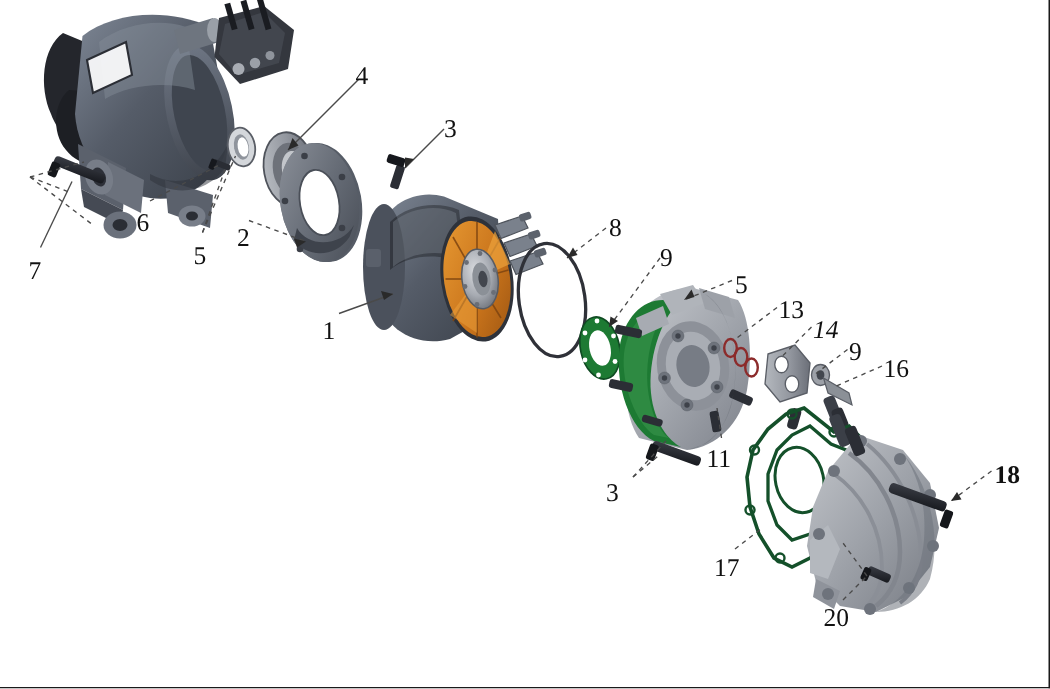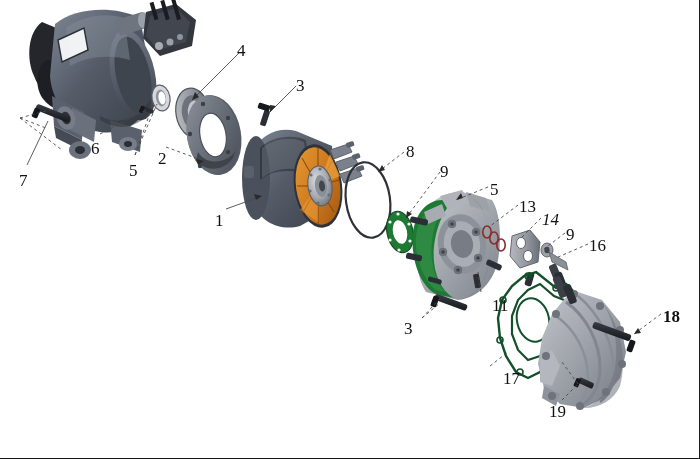--- a/index.html
+++ b/index.html
@@ -420,23 +420,23 @@
   <span class="callout" style="left:215px;top:212px;">1</span>
   <span class="callout" style="left:158px;top:150px;">2</span>
   <span class="callout" style="left:296px;top:77px;">3</span>
   <span class="callout" style="left:237px;top:42px;">4</span>
   <span class="callout" style="left:129px;top:162px;">5</span>
   <span class="callout" style="left:91px;top:140px;">6</span>
   <span class="callout" style="left:19px;top:172px;">7</span>
   <span class="callout" style="left:406px;top:143px;">8</span>
   <span class="callout" style="left:440px;top:163px;">9</span>
   <span class="callout" style="left:404px;top:320px;">3</span>
-  <span class="callout" style="left:492px;top:297px;text-align:right;">11</span>
+  <span class="callout" style="left:471px;top:297px;text-align:right;">11</span>
   <span class="callout" style="left:490px;top:181px;">5</span>
   <span class="callout" style="left:519px;top:198px;">13</span>
   <span class="callout" style="left:542px;top:211px;font-style:italic;">14</span>
   <span class="callout" style="left:566px;top:226px;">9</span>
   <span class="callout" style="left:589px;top:237px;">16</span>
-  <span class="callout" style="left:503px;top:370px;">17</span>
+  <span class="callout" style="left:476px;top:370px;">17</span>
   <span class="callout" style="left:663px;top:308px;font-weight:bold;">18</span>
-  <span class="callout" style="left:549px;top:403px;">19</span>
+  <span class="callout" style="left:549px;top:403px;">20</span>
 
 </div>
 
 </body></html>

